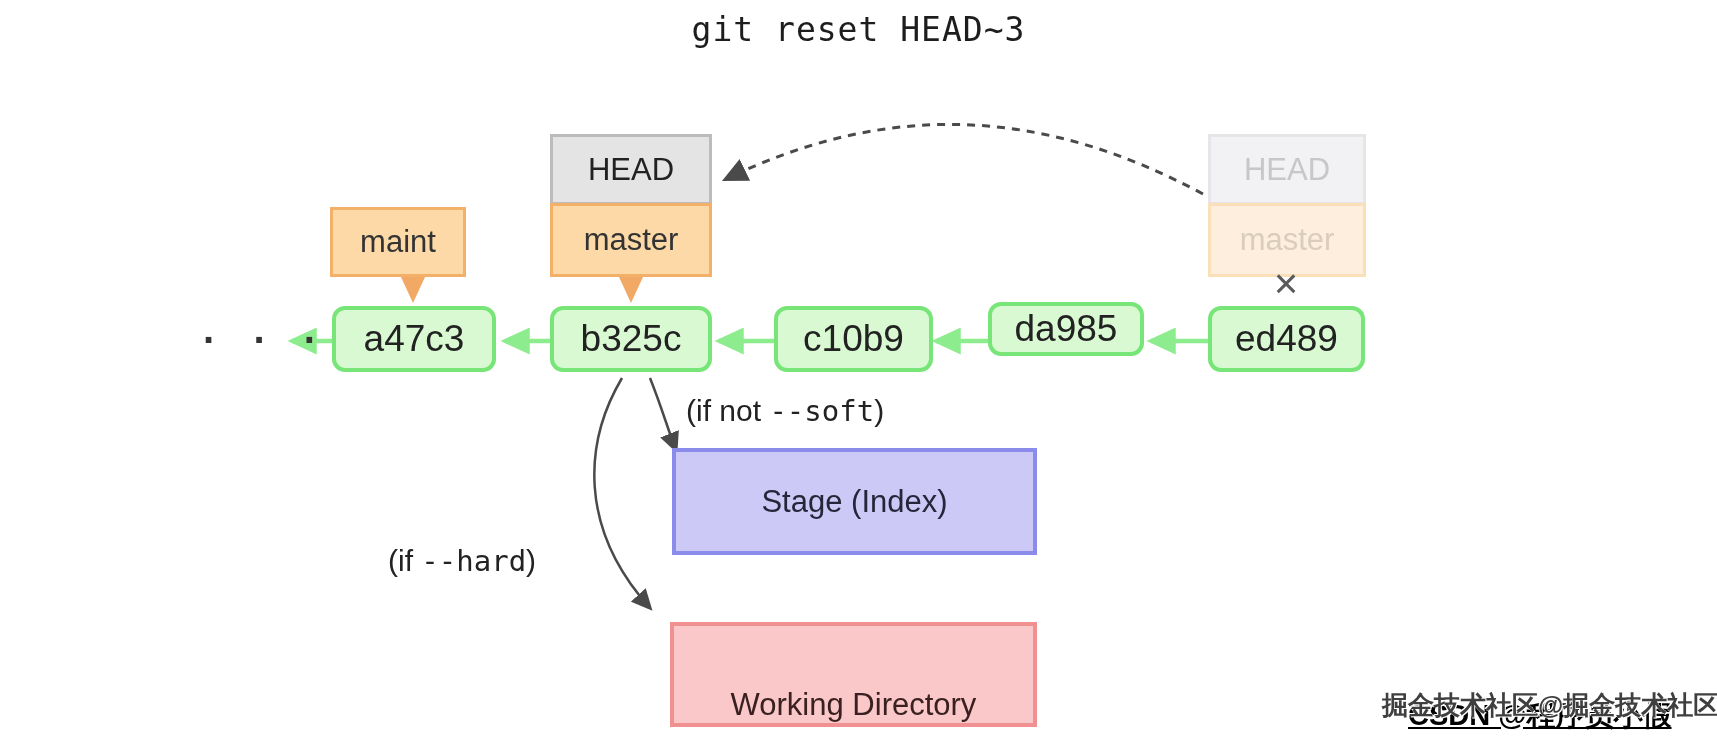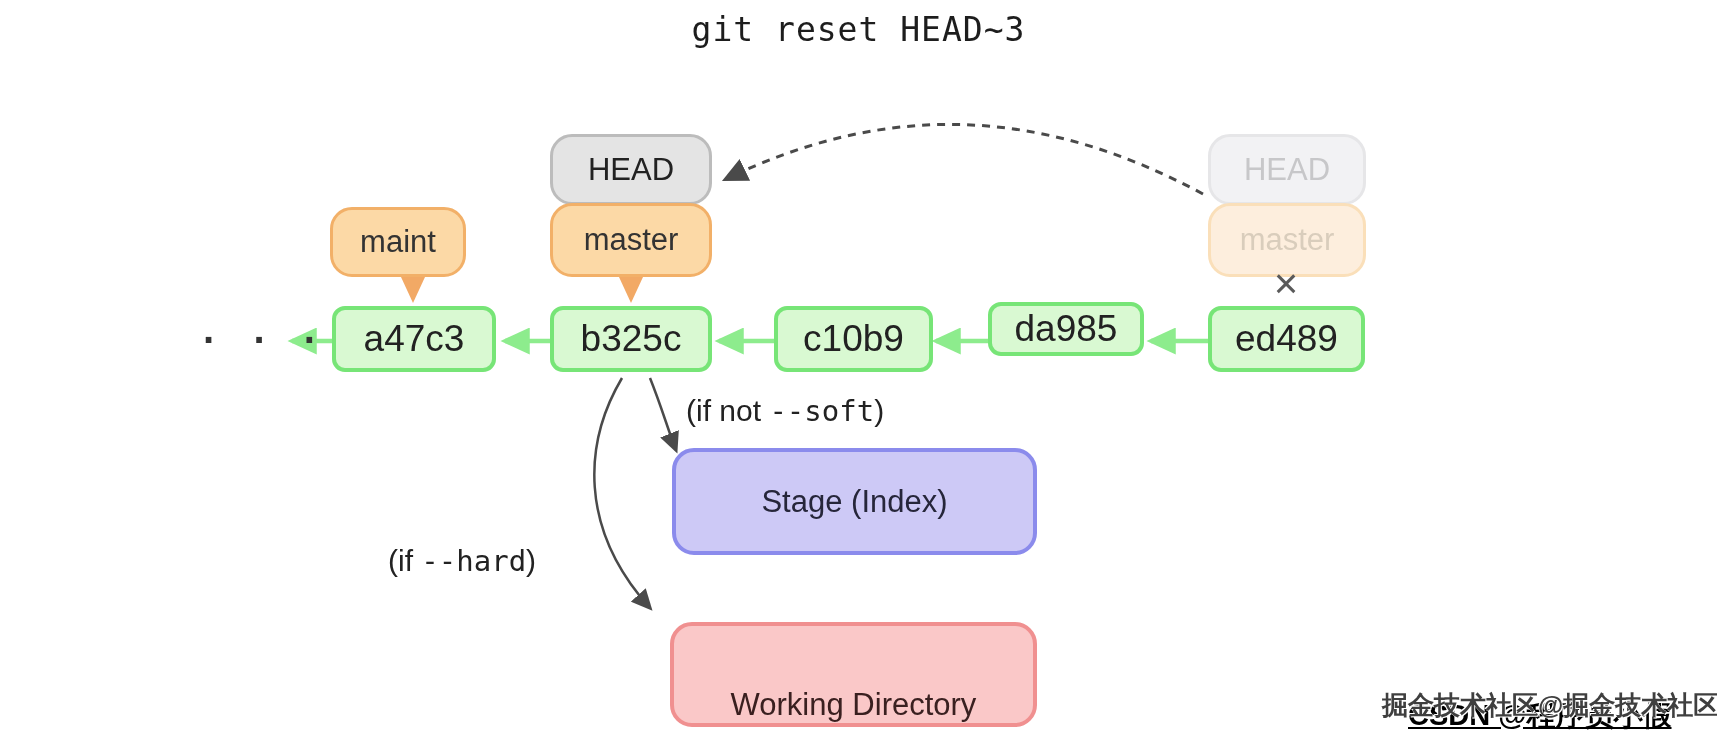--- a/index.html
+++ b/index.html
@@ -8,21 +8,21 @@
     overflow:hidden;font-family:"Liberation Sans",sans-serif;
   }
   .abs{position:absolute;}
   .title{
     left:0;top:10px;width:1717px;text-align:center;
     font-family:"DejaVu Sans Mono",monospace;font-size:33px;color:#1d1d1d;
     letter-spacing:1px;
   }
   .box{
     position:absolute;display:flex;align-items:center;justify-content:center;
-    border-radius:22px;box-sizing:border-box;
+    border-radius:0;box-sizing:border-box;
   }
   .ref{border:3px solid #f2b068;background:#fcd9a6;font-size:31px;color:#333;}
   .headbox{border:3px solid #bcbcbc;background:#e4e4e4;font-size:31px;color:#222;}
   .commit{border:4px solid #77e577;background:#d9f9d2;font-size:37px;color:#222;border-radius:13px;}
   .old-head{border:3px solid #e6e6e8;background:#f2f2f4;font-size:31px;color:#c7c7c9;}
   .old-ref{border:3px solid #fadfb9;background:#fdeedd;font-size:31px;color:#d9cdbc;}
   .stage{border:4px solid #8b8bec;background:#cdc9f6;font-size:31px;color:#26263a;}
   .wd{border:4px solid #f09090;background:#fac8c8;font-size:31px;color:#3a2020;}
   .ellipsis{font-size:40px;color:#333;letter-spacing:13px;font-weight:bold;line-height:44px;}
   .xmark{font-size:42px;color:#5a5a5a;line-height:44px;font-weight:400;

